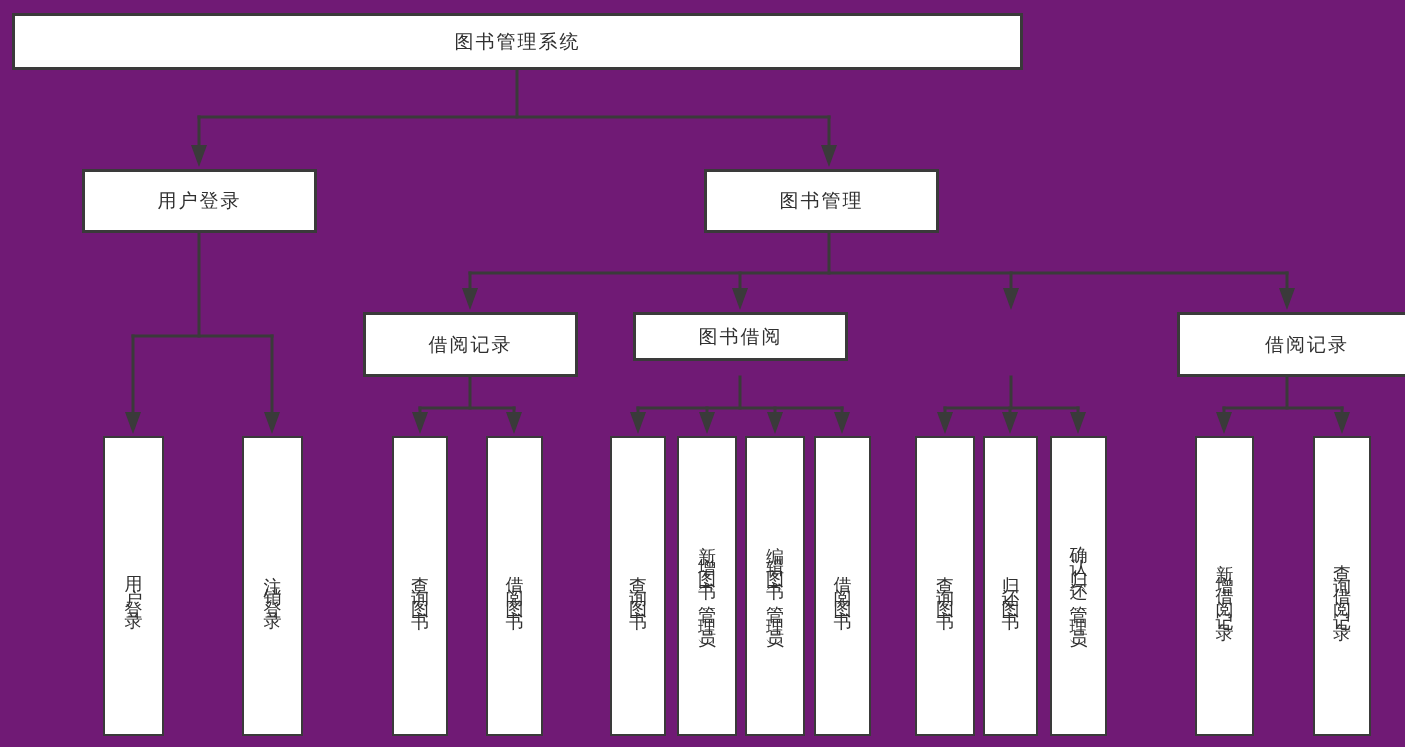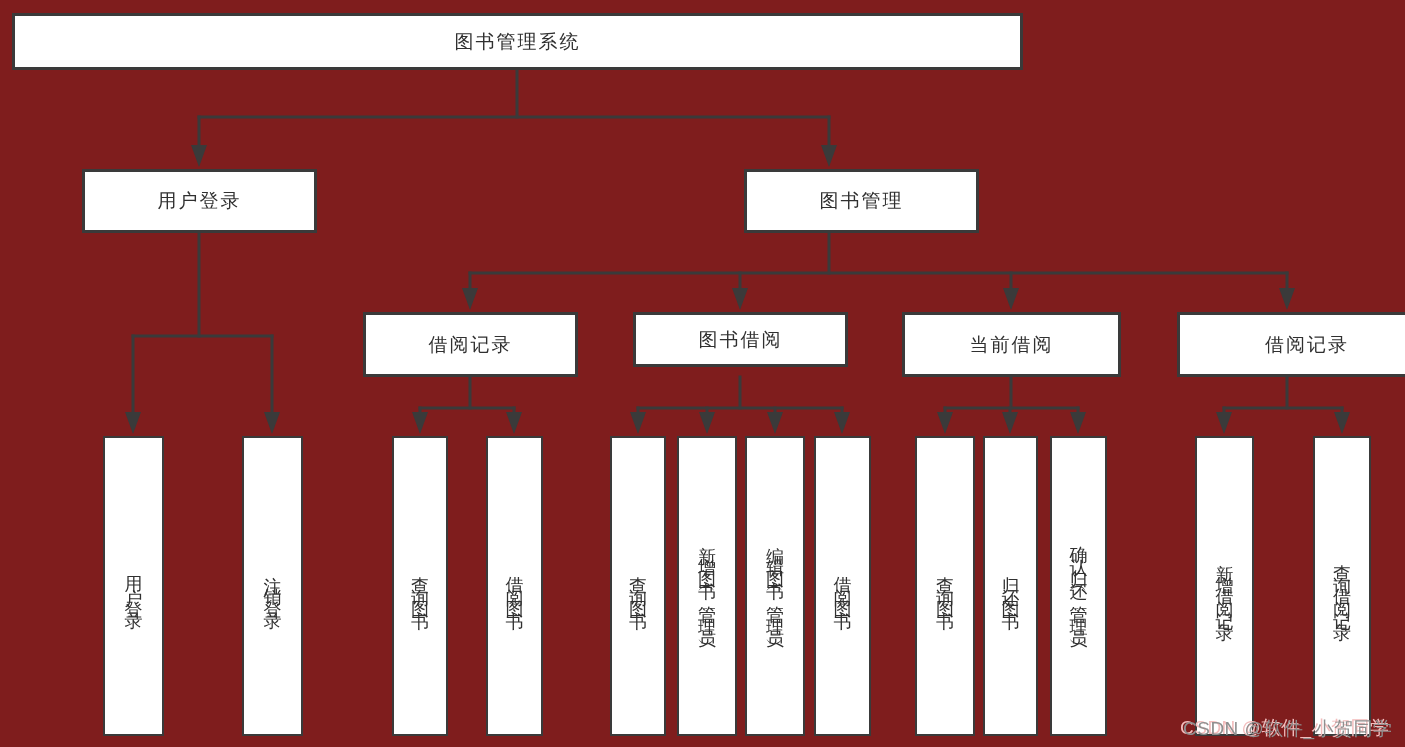--- a/index.html
+++ b/index.html
@@ -1,21 +1,21 @@
 <!DOCTYPE html>
 <html><head>
 <meta charset="utf-8">
 <style>
   * { box-sizing: border-box; }
   html, body { margin: 0; padding: 0; background: #ffffff; }
   .canvas {
     position: relative;
     width: 1405px;
     height: 747px;
-    background: #7f1d1d;
+    background: #701a75;
     overflow: hidden;
     font-family: "Liberation Sans", "DejaVu Sans", sans-serif;
     color: #303030;
   }
   .connectors { position: absolute; left: 0; top: 0; }
   .node {
     position: absolute;
     background: #ffffff;
     border: 3px solid #3a3a3a;
     display: flex;
@@ -126,32 +126,29 @@
     </g>
   </svg>
 
   <div class="node" style="left:12px;top:13px;width:1011px;height:57px">
     <span class="lbl">图书管理系统</span>
   </div>
 
   <div class="node" style="left:82px;top:169px;width:235px;height:64px">
     <span class="lbl">用户登录</span>
   </div>
-  <div class="node" style="left:744px;top:169px;width:235px;height:64px">
+  <div class="node" style="left:704px;top:169px;width:235px;height:64px">
     <span class="lbl">图书管理</span>
   </div>
 
   <div class="node" style="left:363px;top:312px;width:215px;height:65px">
     <span class="lbl">借阅记录</span>
   </div>
-  <div class="node" style="left:633px;top:312px;width:215px;height:55px">
+  <div class="node" style="left:633px;top:312px;width:215px;height:49px">
     <span class="lbl">图书借阅</span>
-  </div>
-  <div class="node" style="left:902px;top:312px;width:219px;height:65px">
-    <span class="lbl">当前借阅</span>
   </div>
   <div class="node" style="left:1177px;top:312px;width:260px;height:65px">
     <span class="lbl">借阅记录</span>
   </div>
 
   <div class="node leaf" style="left:103px;top:436px;width:61px;height:300px">
     <span class="vlbl">用户登录</span>
   </div>
   <div class="node leaf" style="left:242px;top:436px;width:61px;height:300px">
     <span class="vlbl">注销登录</span>
@@ -187,15 +184,14 @@
     <span class="vlbl">确认归还（管理员）</span>
   </div>
 
   <div class="node leaf" style="left:1195px;top:436px;width:59px;height:300px">
     <span class="vlbl">新增借阅记录</span>
   </div>
   <div class="node leaf" style="left:1313px;top:436px;width:58px;height:300px">
     <span class="vlbl">查询借阅记录</span>
   </div>
 
-  <div class="watermark">CSDN @软件_小贺同学</div>
 
 </div>
 
 </body></html>

